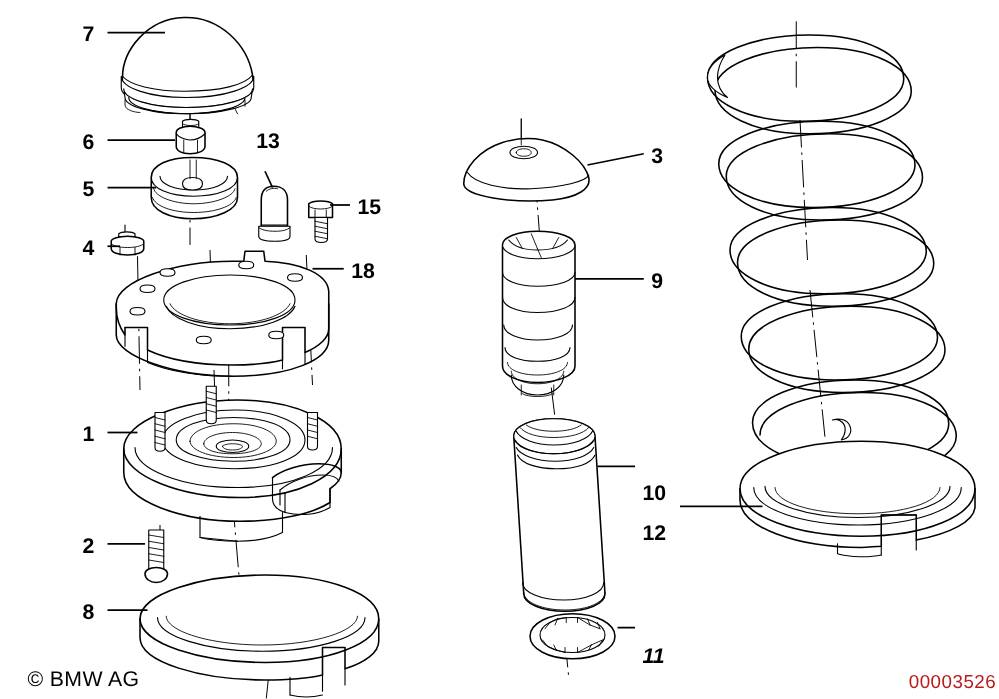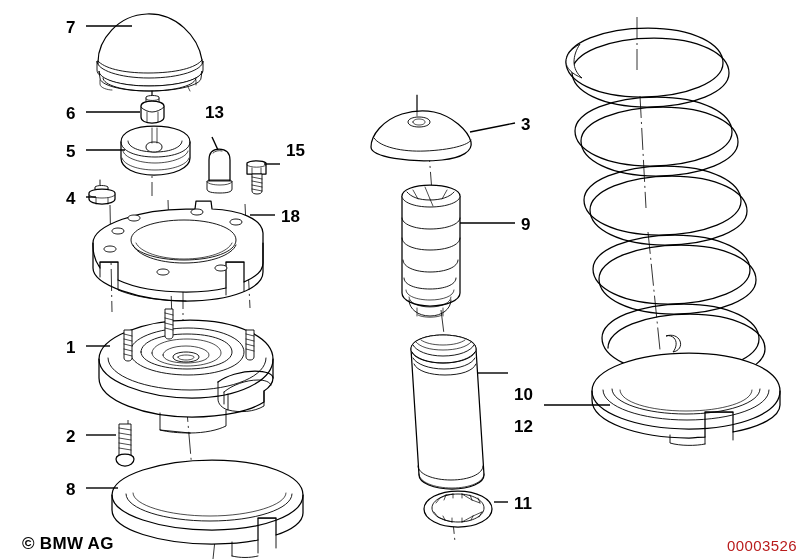--- a/index.html
+++ b/index.html
@@ -85,21 +85,21 @@
     line-height: 1;
     white-space: nowrap;
     user-select: none;
   }
   #copyright {
     position: absolute;
     left: 22px;
     top: 534px;
     font-family: "Liberation Sans", sans-serif;
     font-size: 17px;
-    font-weight: bold;
+    font-weight: normal;
     color: #000000;
     letter-spacing: 0.3px;
     white-space: nowrap;
   }
   #drawing-number {
     position: absolute;
     left: 727px;
     top: 537px;
     font-family: "Liberation Sans", sans-serif;
     font-size: 15px;
@@ -464,24 +464,24 @@
   </svg>
 
   <div class="callout-num" style="left:66px; top:19px;">7</div>
   <div class="callout-num" style="left:66px; top:105px;">6</div>
   <div class="callout-num" style="left:66px; top:143px;">5</div>
   <div class="callout-num" style="left:66px; top:190px;">4</div>
   <div class="callout-num" style="left:66px; top:339px;">1</div>
   <div class="callout-num" style="left:66px; top:428px;">2</div>
   <div class="callout-num" style="left:66px; top:481px;">8</div>
   <div class="callout-num" style="left:205px; top:104px;">13</div>
-  <div class="callout-num" style="left:286px; top:142px;">15</div>
+  <div class="callout-num" style="left:286px; top:157px;">15</div>
   <div class="callout-num" style="left:281px; top:208px;">18</div>
   <div class="callout-num" style="left:521px; top:116px;">3</div>
   <div class="callout-num" style="left:521px; top:216px;">9</div>
   <div class="callout-num" style="left:514px; top:386px;">10</div>
   <div class="callout-num" style="left:514px; top:398px;margin-top:20px;">12</div>
-  <div class="callout-num" style="left:514px; top:495px;">11</div>
+  <div class="callout-num" style="left:514px; top:516px;font-style:italic;">11</div>
 
   <div id="copyright">© BMW AG</div>
   <div id="drawing-number">00003526</div>
 
 </div>
 
 </body></html>

